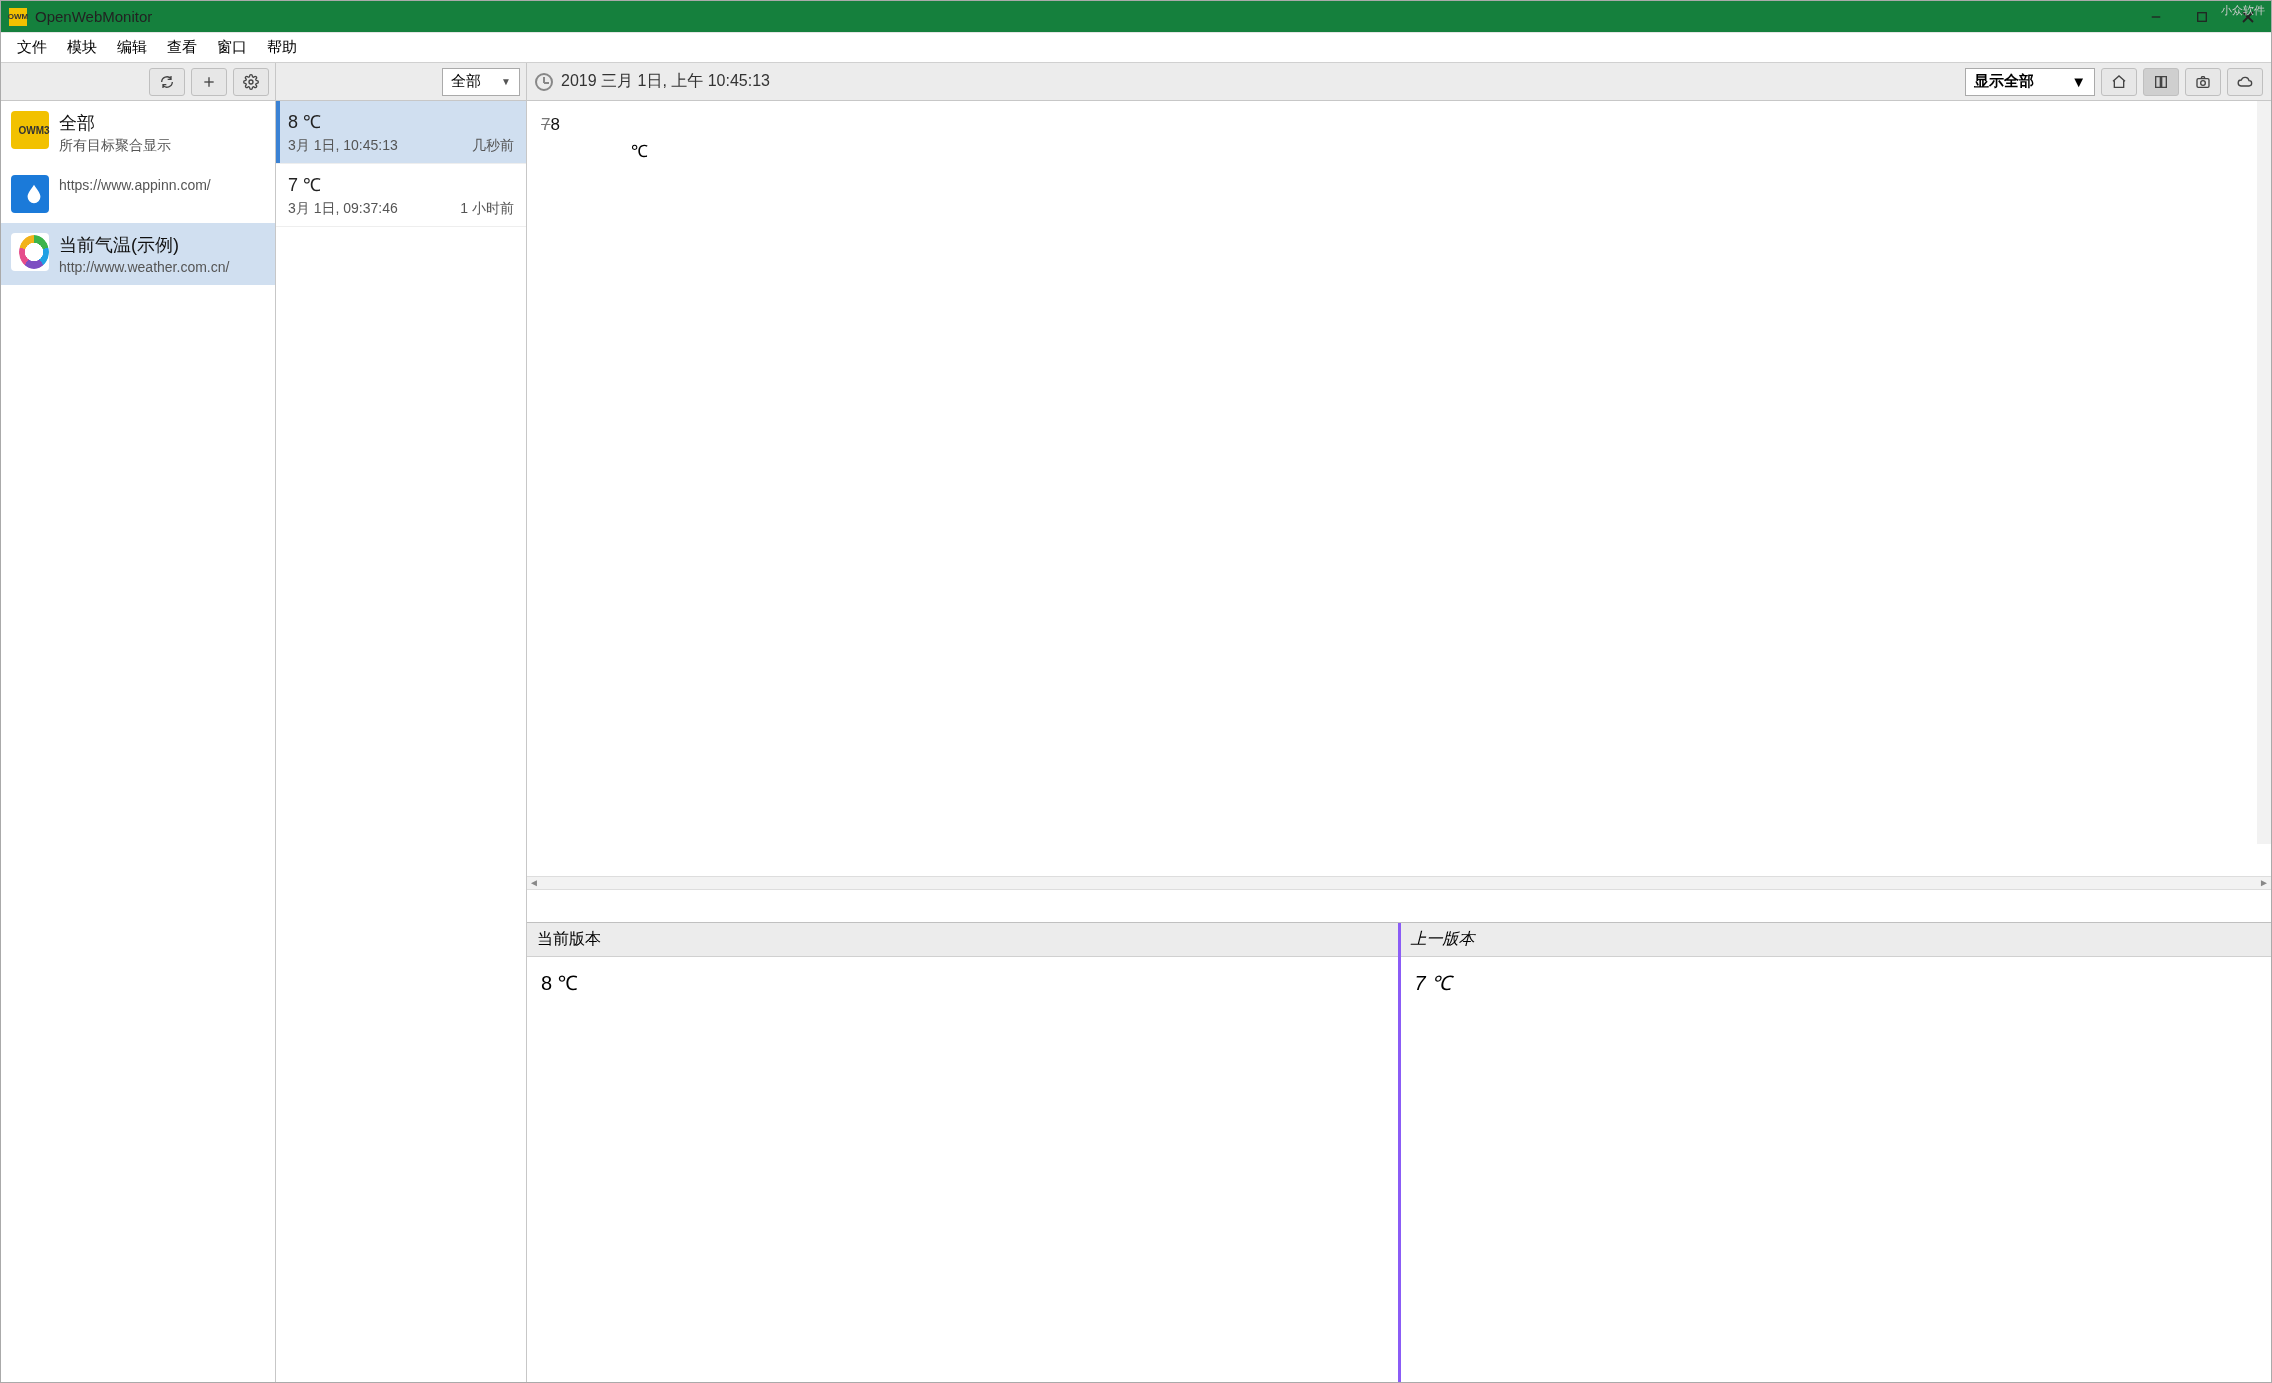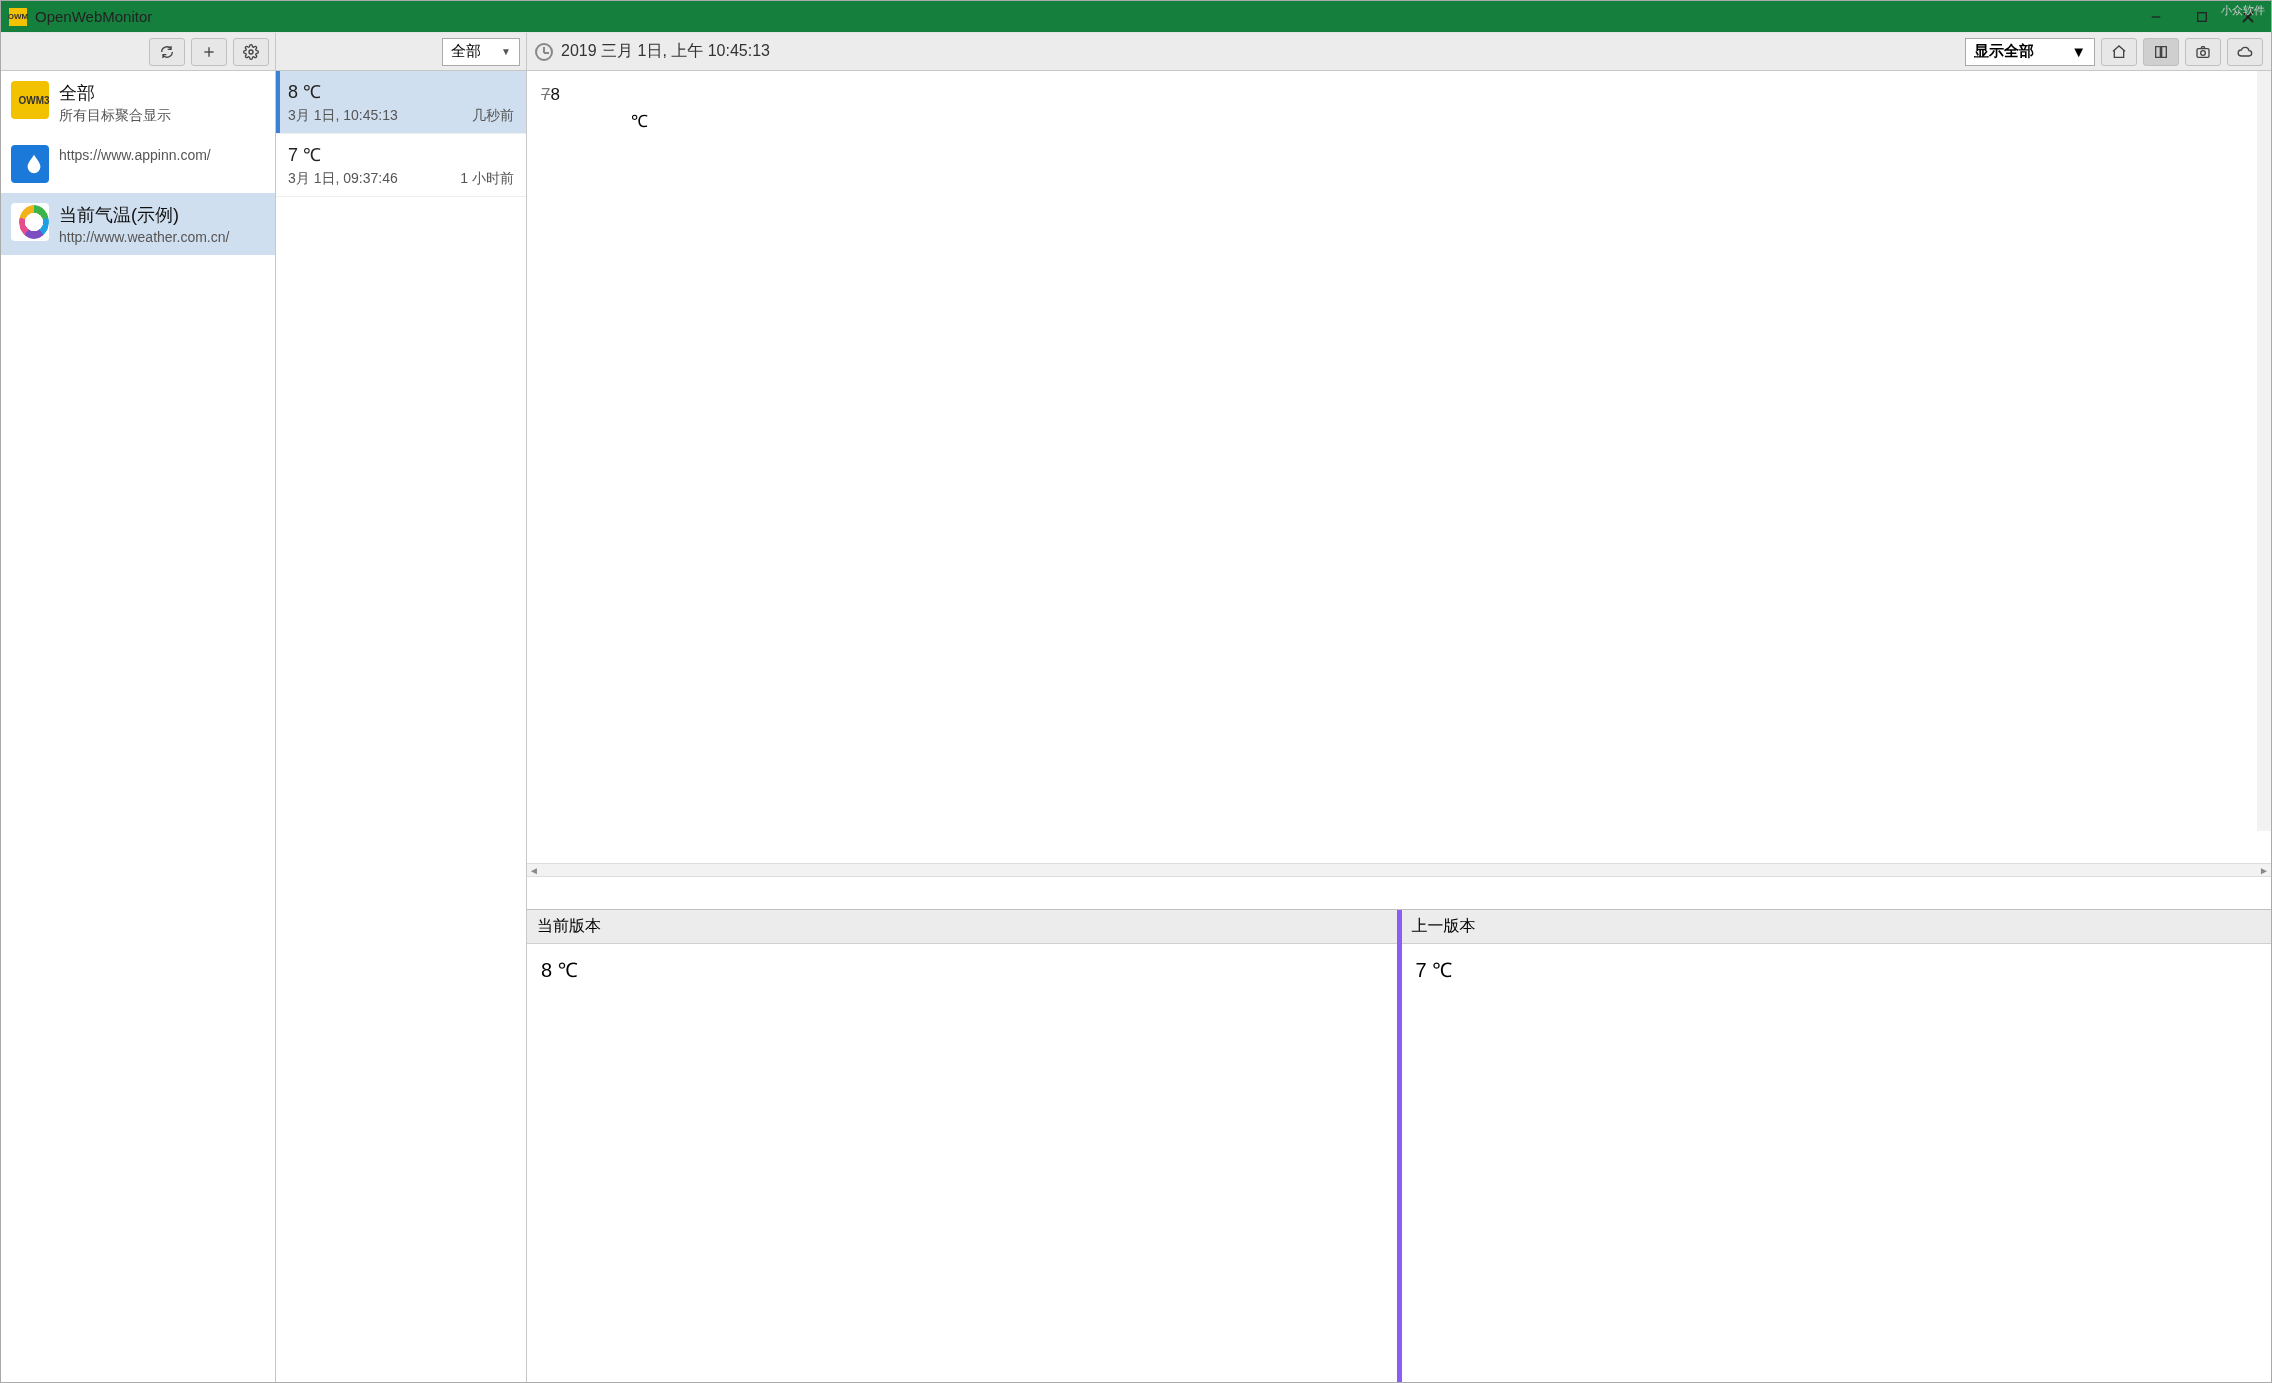--- a/index.html
+++ b/index.html
@@ -75,21 +75,21 @@
 .diff-view .old-val { text-decoration: line-through; color: #777; }
 .diff-view .new-val { color: #111; }
 .diff-view .unit { display: block; margin-left: 90px; margin-top: 4px; }
 
 .h-scroll { height: 14px; background: #f2f2f2; border-top: 1px solid #ddd; border-bottom: 1px solid #ddd; display:flex; align-items:center; justify-content:space-between; padding:0 2px; color:#888; font-size:10px;}
 .h-scroll .tri { cursor:pointer; }
 
 
 .compare { flex: 1; display: flex; border-top: 1px solid #c0c0c0; }
 .pane { flex: 1; display: flex; flex-direction: column; }
-.pane + .pane { border-left: 5px solid #8b5cf6; }
+.pane + .pane { border-left: 3px solid #8b5cf6; font-style: italic; }
 .pane-header { background: #ececec; padding: 6px 10px; font-size: 16px; border-bottom: 1px solid #d0d0d0; }
 .pane-body { flex: 1; padding: 12px 14px; font-size: 20px; }
 
 </style>
 </head>
 <body>
 
 <div class="window">
 
   <div class="titlebar">
@@ -109,20 +109,28 @@
       </div>
       <div class="win-btn">
         <svg viewBox="0 0 14 14" width="14" height="14">
             <line x1="2" y1="2" x2="12" y2="12" stroke="#222" stroke-width="1.8"></line>
             <line x1="12" y1="2" x2="2" y2="12" stroke="#222" stroke-width="1.8"></line>
           </svg>
       </div>
     </div>
   </div>
 
+  <div class="menubar">
+    <div class="menu-item">文件</div>
+    <div class="menu-item">模块</div>
+    <div class="menu-item">编辑</div>
+    <div class="menu-item">查看</div>
+    <div class="menu-item">窗口</div>
+    <div class="menu-item">帮助</div>
+  </div>
 
   <div class="toolbar-row">
     <div class="tb-left">
       <div class="icon-btn">
         <svg viewBox="0 0 24 24">
             <path d="M4 12a8 8 0 0 1 14-5M20 12a8 8 0 0 1-14 5M18 3v5h-5M6 21v-5h5"></path>
           </svg>
       </div>
       <div class="icon-btn">
         <svg viewBox="0 0 24 24">

